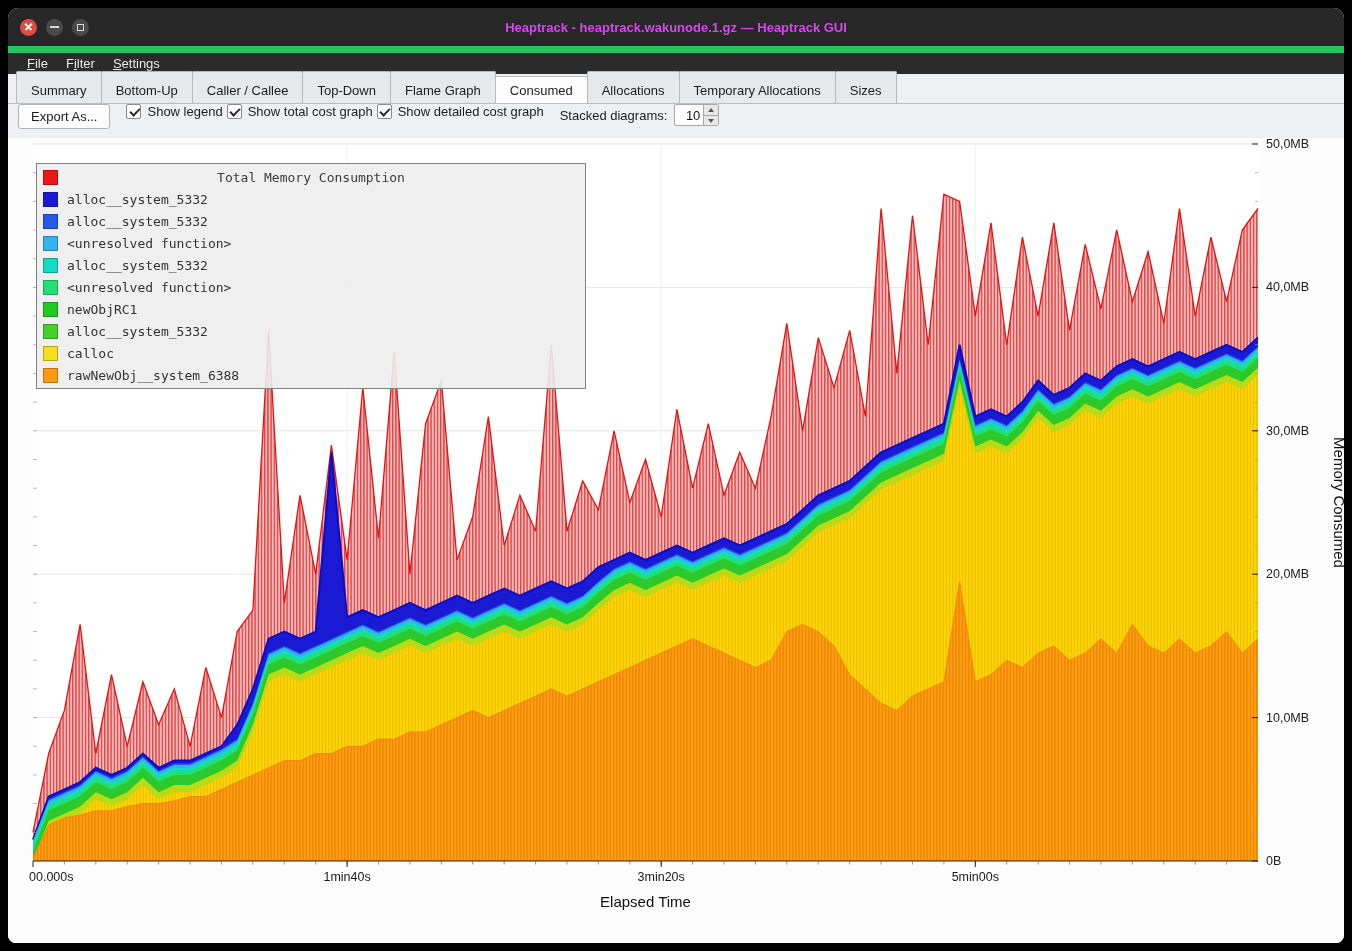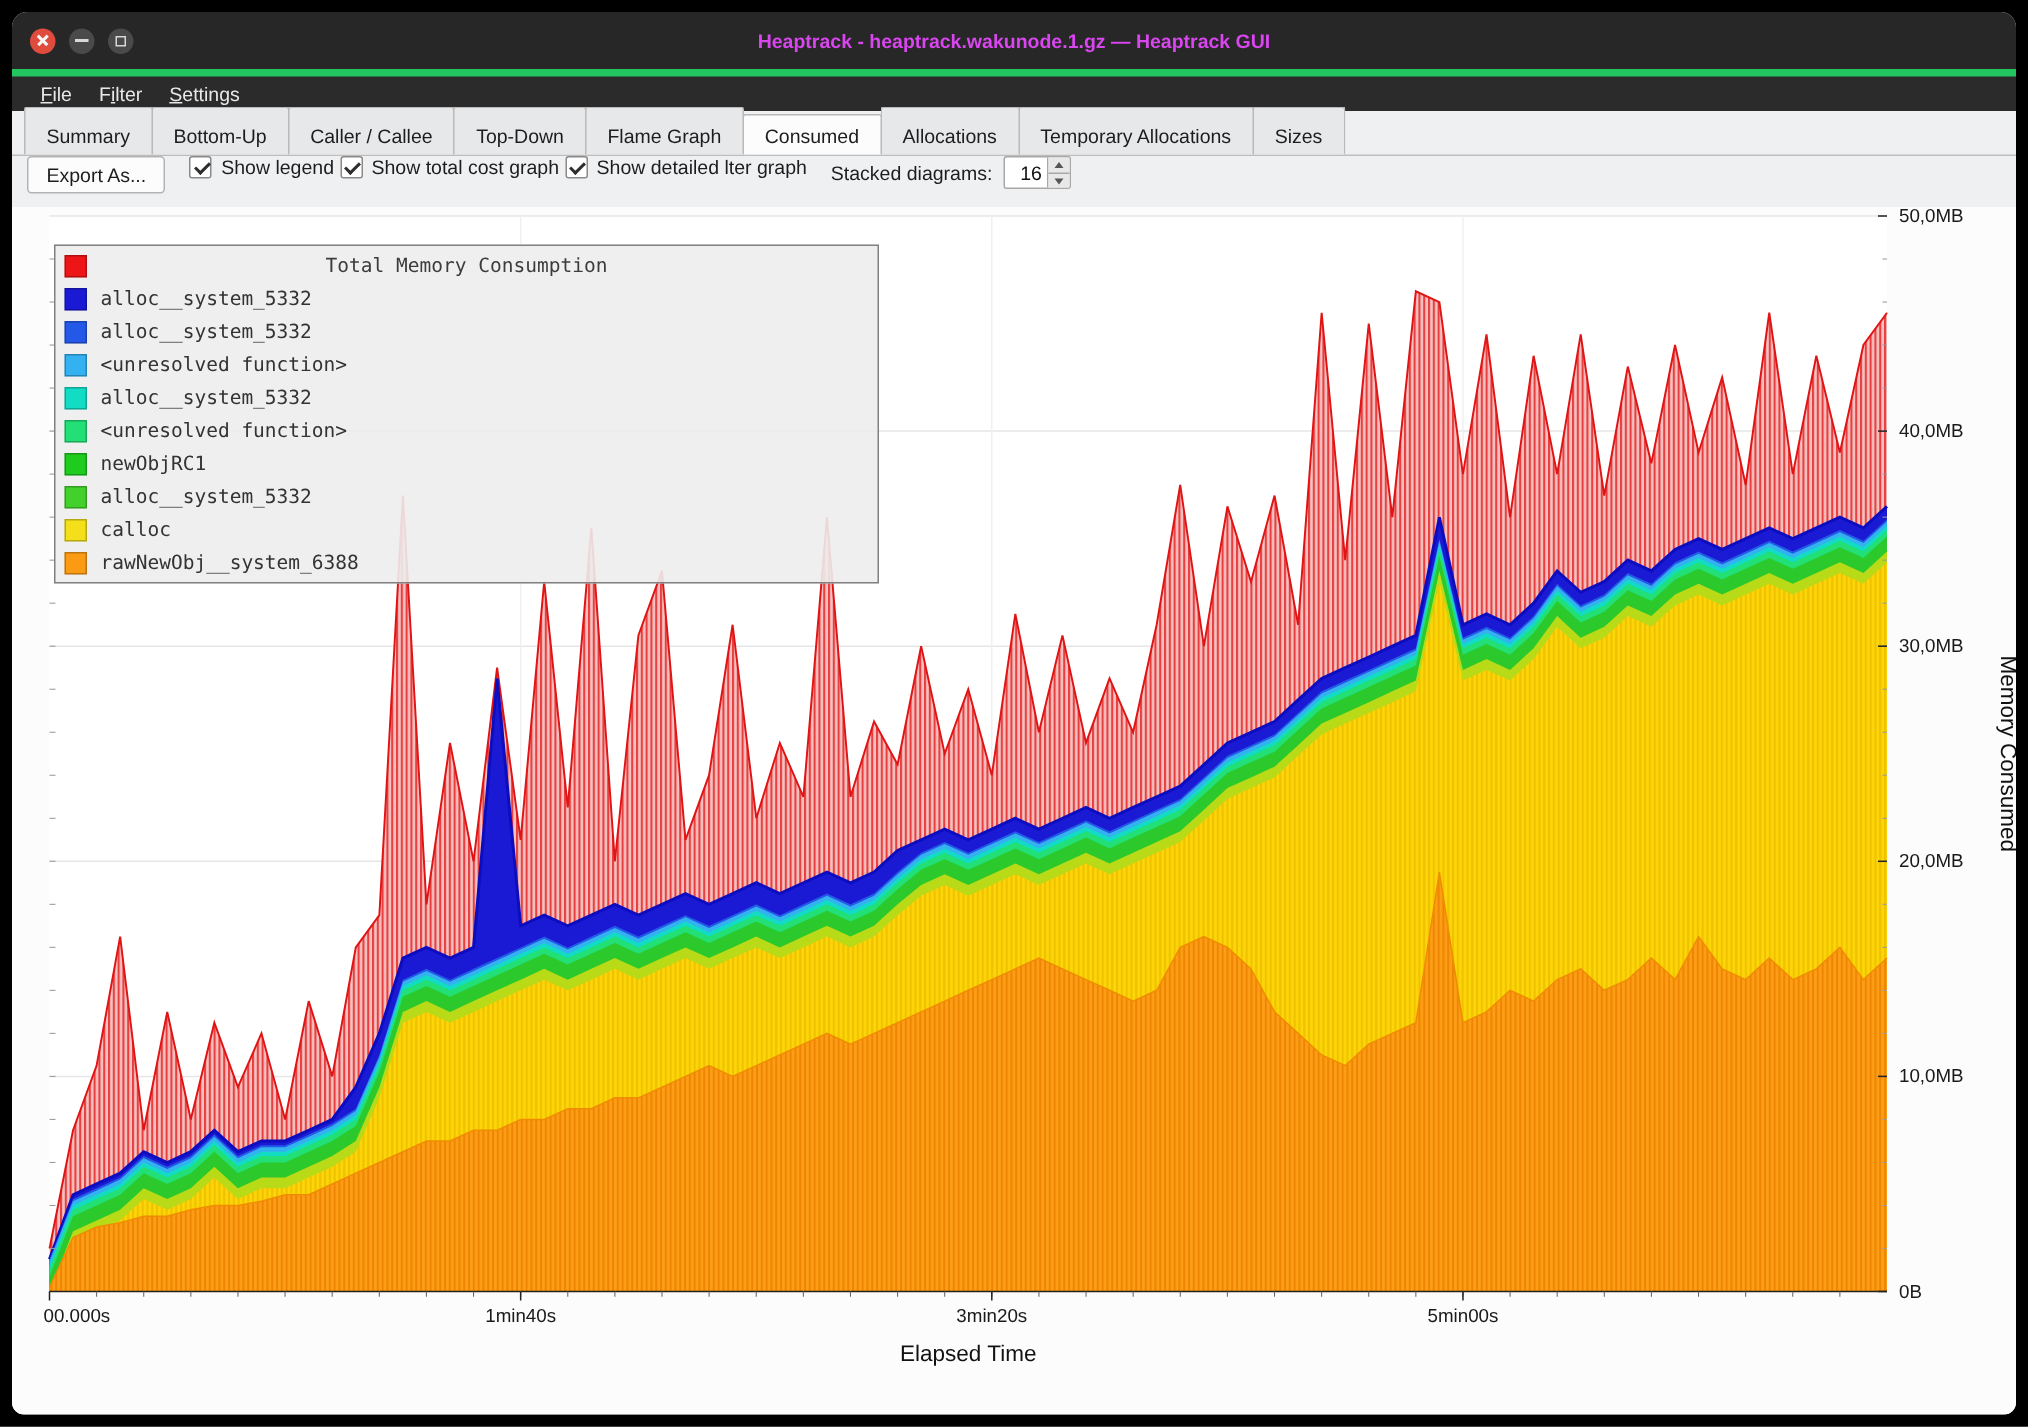--- a/index.html
+++ b/index.html
@@ -13,21 +13,21 @@
   .win-btn { width:17px; height:17px; border-radius:50%; background:#4a4a4a; position:relative; cursor:default; }
   .win-btn.close { background:#df4b3c; }
   .win-btn .bar-a, .win-btn .bar-b { position:absolute; left:4px; top:7.5px; width:9px; height:1.6px; background:#f5f5f5; }
   .win-btn.close .bar-a { transform:rotate(45deg); }
   .win-btn.close .bar-b { transform:rotate(-45deg); }
   .win-btn.minimize .bar-a { background:#d8d8d8; }
   .win-btn.maximize .box { position:absolute; left:5px; top:5px; width:7px; height:7px; border:1.4px solid #d8d8d8; }
   .title-text { flex:1; text-align:center; color:#d946ef; font-size:13px; font-weight:bold; }
 
   
-  .menubar { height:28px; background:#2b2b2b; border-top:5px solid #22c55e; display:flex; align-items:center; padding-left:10px; }
+  .menubar { height:28px; background:#2b2b2b; border-top:7px solid #22c55e; display:flex; align-items:center; padding-left:10px; }
   .menu-item { color:#e8e8e8; font-size:13px; padding:4px 9px; cursor:default; }
   .menu-item .u { text-decoration:underline; }
 
   
   .tabbar { height:30px; background:#eff0f1; display:flex; align-items:flex-end; padding:4px 0 0 8px; border-bottom:1px solid #bdbdbd; }
   .tab { font-size:13px; color:#1d1d1d; background:#e7e8ea; border:1px solid #b9b9b9; border-bottom:none;
          padding:11px 14px 5px 14px; margin-right:-1px; border-radius:2px 2px 0 0; position:relative; cursor:default; }
   .tab.active { background:#fcfcfc; padding-top:6px; z-index:2; }
 
   
@@ -108,27 +108,27 @@
         <span class="check-group">
           <span class="checkbox checked"></span>
           <span class="check-label">Show legend</span>
         </span>
         <span class="check-group">
           <span class="checkbox checked"></span>
           <span class="check-label">Show total cost graph</span>
         </span>
         <span class="check-group">
           <span class="checkbox checked"></span>
-          <span class="check-label">Show detailed lter graph</span>
+          <span class="check-label">Show detailed cost graph</span>
         </span>
       </span>
     <span class="spin-group">
       <span class="check-label">Stacked diagrams:</span>
       <span class="spinbox">
-        <span class="spin-value">16</span>
+        <span class="spin-value">10</span>
         <span class="spin-arrows">
           <span class="spin-up"></span>
           <span class="spin-down"></span>
         </span>
       </span>
     </span>
   </div>
 
   <div class="chart-region">
     <svg id="chart-svg" width="1336" height="805">

